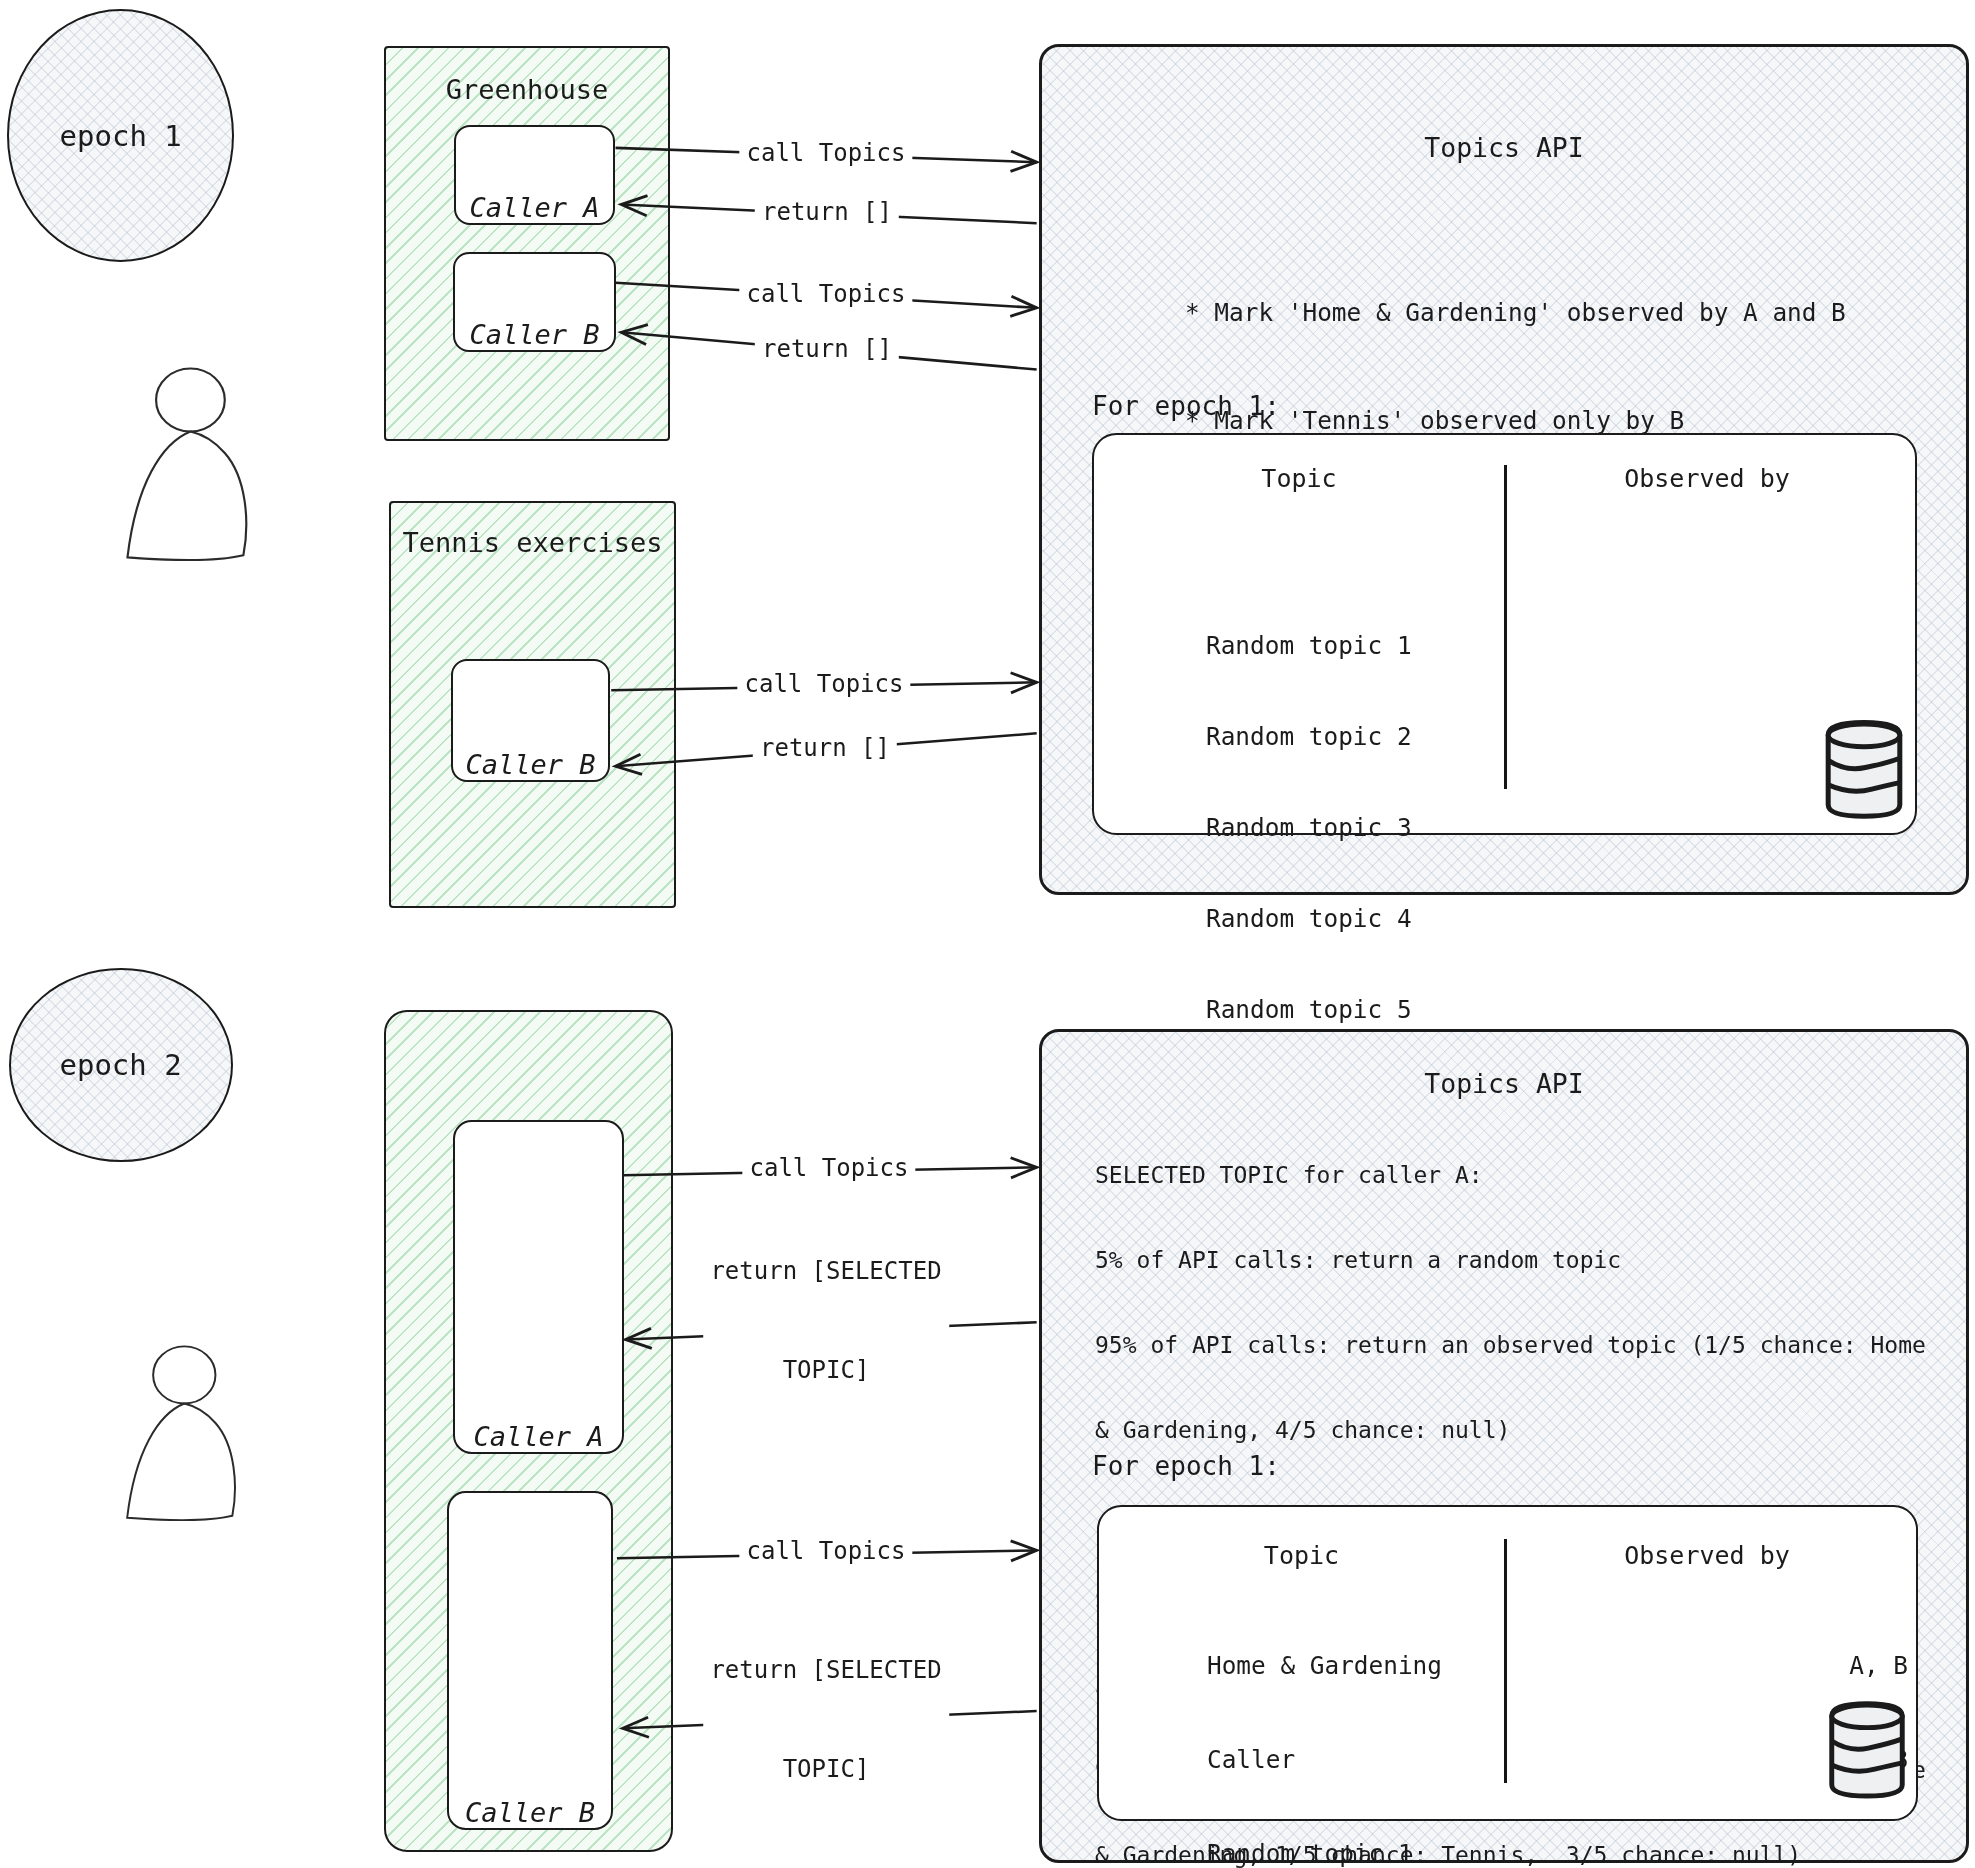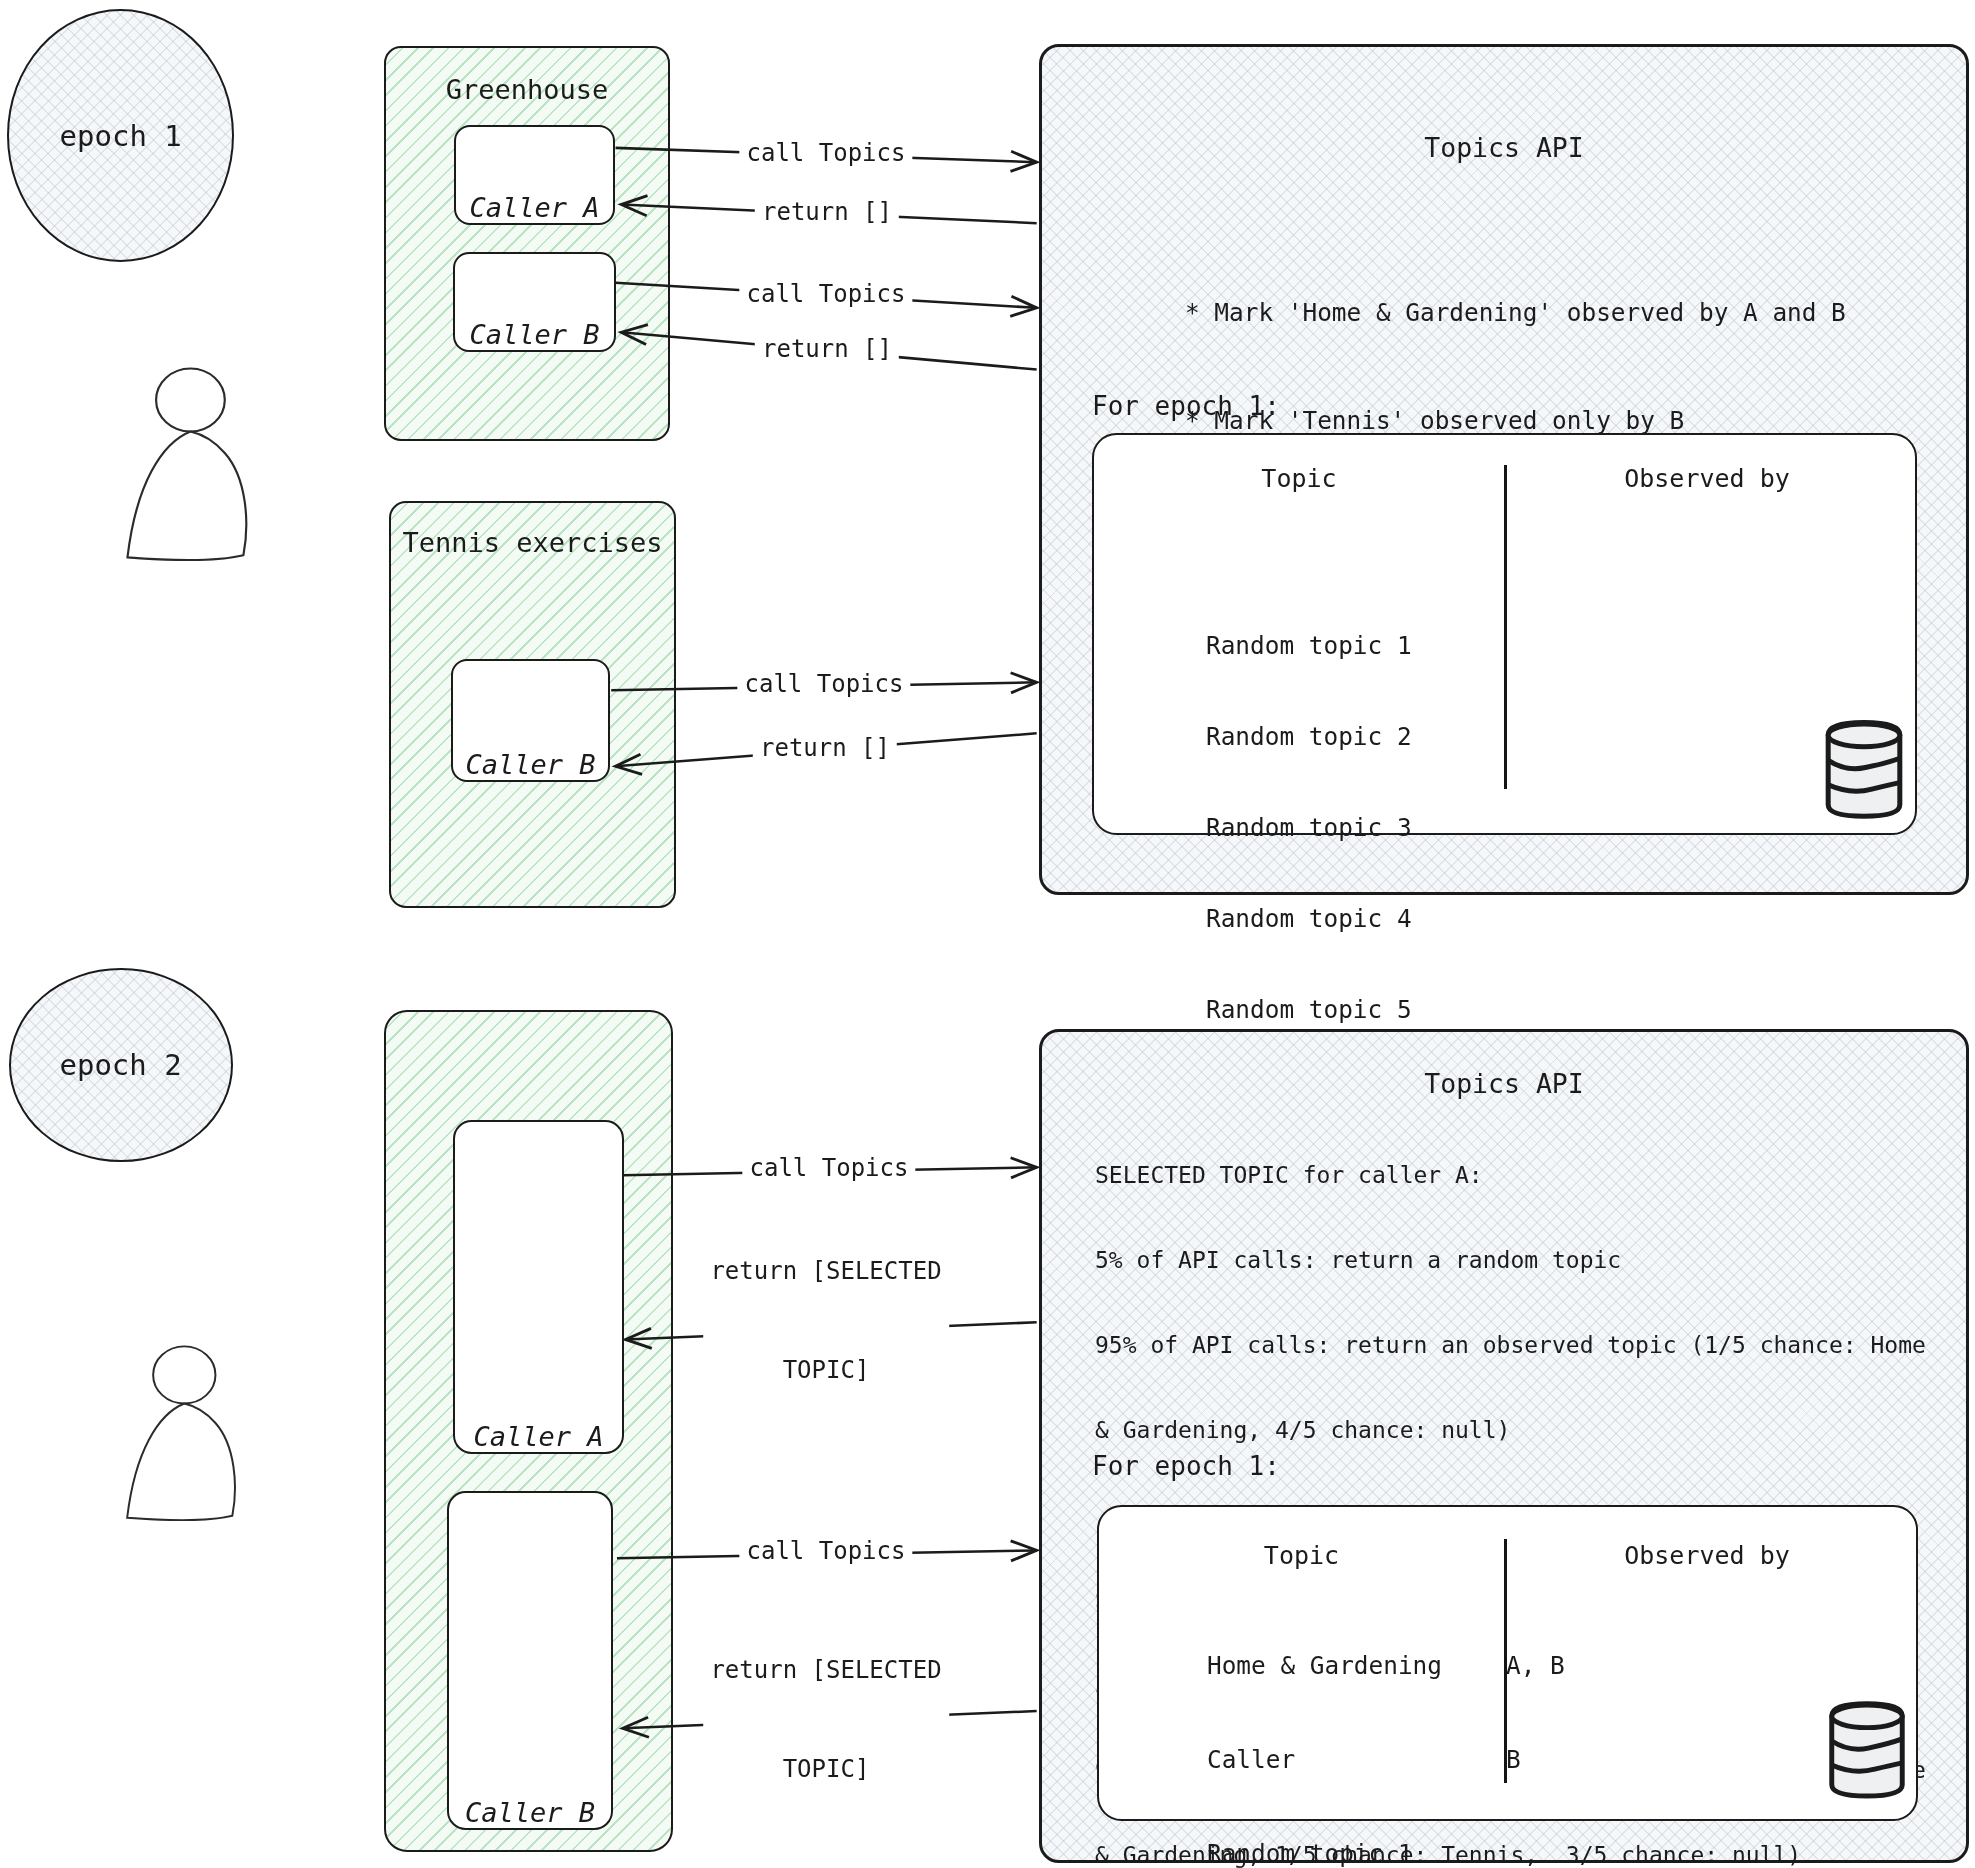--- a/index.html
+++ b/index.html
@@ -19,42 +19,42 @@
       repeating-linear-gradient(45deg, rgba(165,180,200,.28) 0 1.4px, transparent 1.4px 9.3px),
       repeating-linear-gradient(-45deg, rgba(165,180,200,.28) 0 1.4px, transparent 1.4px 9.3px);
   }
   .greenhatch{
     background-color:#f4fbf4;
     background-image:
       repeating-linear-gradient(135deg, rgba(100,195,125,.40) 0 1.8px, transparent 1.8px 10.8px);
   }
   .box{position:absolute;border:2.9px solid #1b1b1b;box-sizing:border-box;}
   .ellipse{border-radius:50%;display:flex;align-items:center;justify-content:center;}
-  .ctx{border-radius:17px;}
+  .ctx{border-radius:4px;}
   .apibox{border-radius:20px;border-width:3.2px;}
   .caller{
     position:absolute;background:#ffffff;border:2.5px solid #1b1b1b;border-radius:16px;
     display:flex;align-items:flex-end;justify-content:center;
     font-size:27px;box-sizing:border-box;font-style:italic;
   }
   .innertable{
     position:absolute;background:#ffffff;border:2.5px solid #1b1b1b;border-radius:24.4px;
     box-sizing:border-box;
   }
   .ctx-title{text-align:center;font-size:27px;}
   .badge-label{font-size:29px;}
   .api-title{position:absolute;left:0;right:0;text-align:center;font-size:26.5px;}
   .api-note{font-size:24.4px;line-height:36px;white-space:pre;}
   .epoch-label{position:absolute;font-size:26px;}
   .col-header{position:absolute;text-align:center;font-size:25px;}
   .divider{position:absolute;background:#151515;}
   .trows{position:absolute;font-size:24.4px;white-space:pre;}
   .t1rows div{line-height:33px;height:33px;}
   .t2rows div{line-height:36px;height:36px;}
-  .obs-col{text-align:left;}
+  .obs-col{text-align:right;}
   .rules{position:absolute;font-size:23px;white-space:pre;}
   .rules div{line-height:33px;height:33px;}
   .arrow-label{
     position:absolute;transform:translate(-50%,-50%);
     background:#ffffff;padding:1.4px 7.2px;font-size:24px;white-space:pre;
     text-align:center;line-height:33px;
   }
   svg{position:absolute;}
   .abs{position:absolute;}
 </style>

